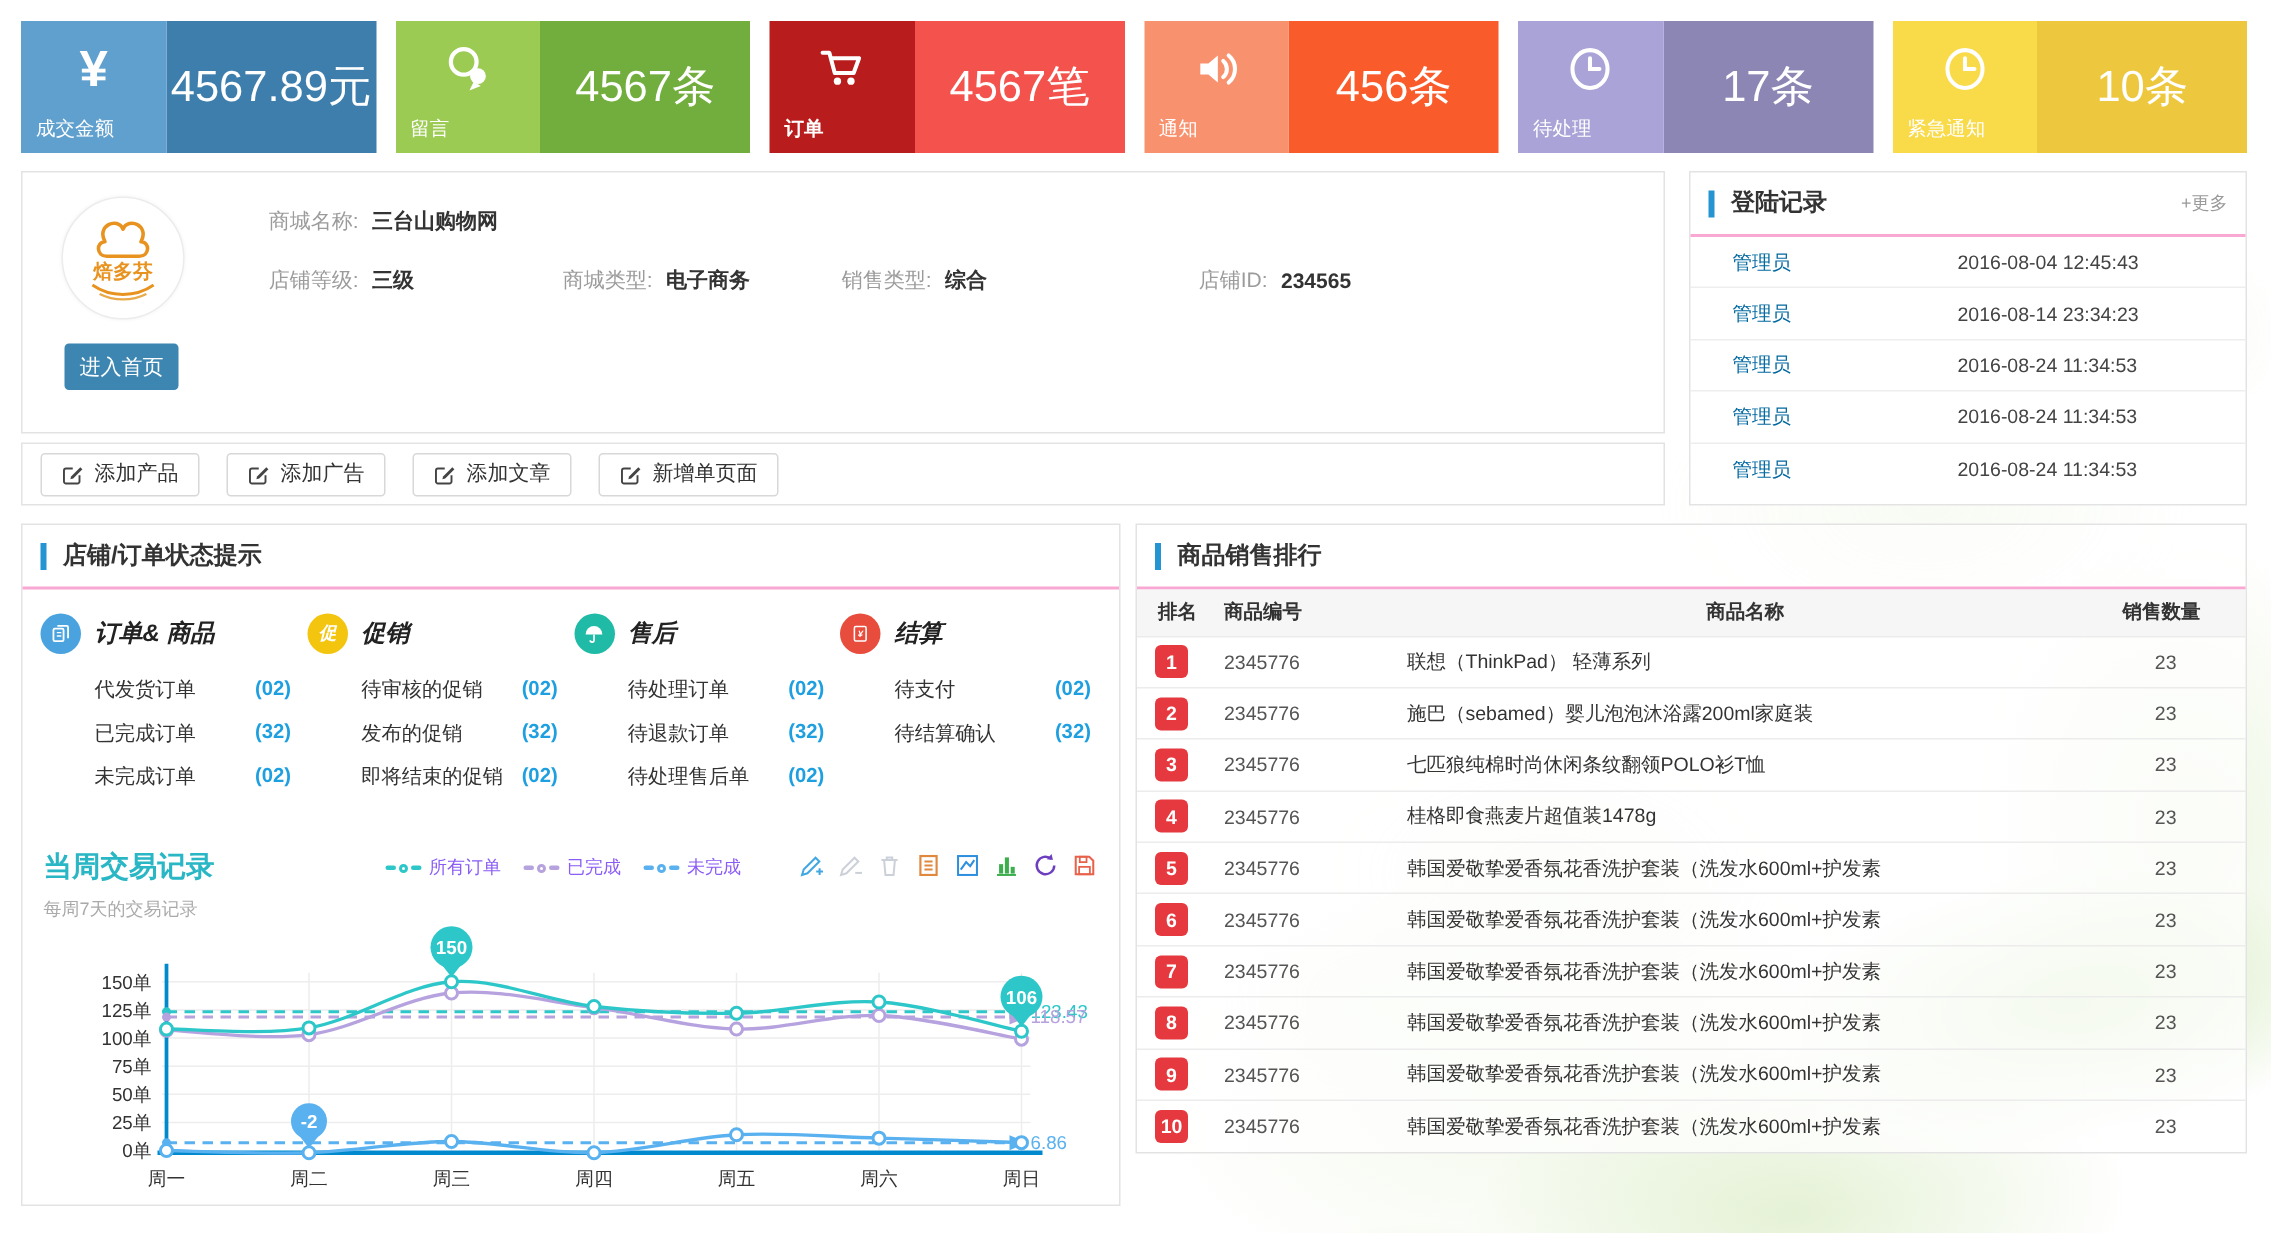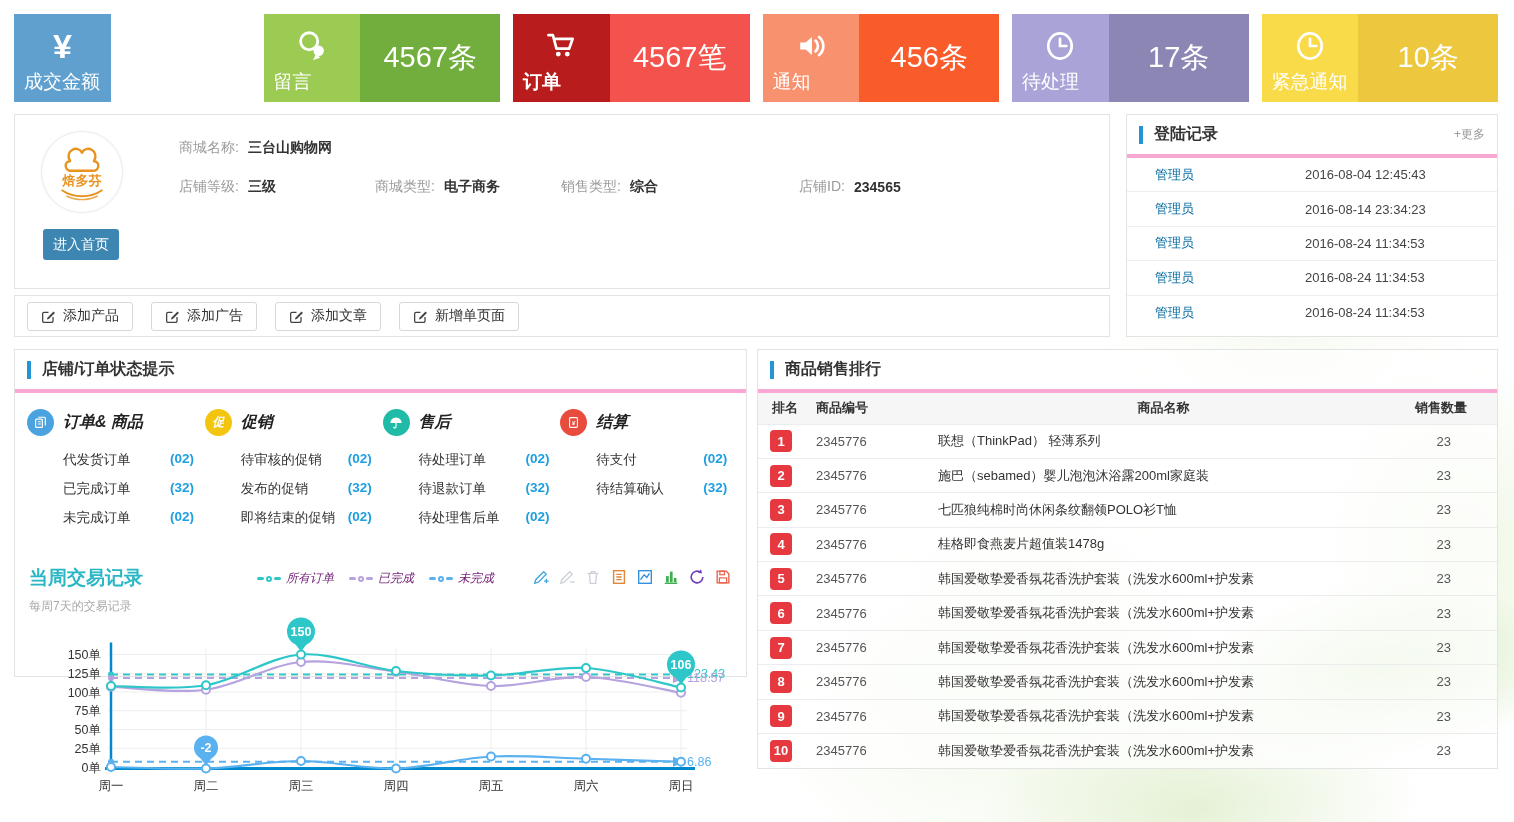--- a/index.html
+++ b/index.html
@@ -22,26 +22,26 @@
       radial-gradient(ellipse 230px 130px at 55% 55%, rgba(196,224,158,.38), rgba(196,224,158,0) 70%),
       radial-gradient(ellipse 160px 100px at 30% 80%, rgba(205,229,172,.30), rgba(205,229,172,0) 70%); }
   .page { position:relative; z-index:1; padding:14px 16px 0 14px; }
 
   
   .stat-cards { display:flex; gap:13px; margin-bottom:12px; }
   .stat-card { flex:1; height:88px; display:flex; color:#fff; }
   .sc-left { width:41%; position:relative; }
   .sc-icon { position:absolute; top:10px; left:50%; transform:translateX(-50%); height:44px;
     display:flex; align-items:center; justify-content:center; font-size:34px; font-weight:bold; }
-  .sc-label { position:absolute; bottom:7px; left:10px; font-size:19px; white-space:nowrap; }
+  .sc-label { position:absolute; bottom:7px; left:10px; font-size:13px; white-space:nowrap; }
   .sc-right { flex:1; display:flex; align-items:center; justify-content:center; font-size:29px; }
 
   
   .panel { border:1px solid #e3e3e3; background:#fff; }
-  .panel-head { display:flex; align-items:center; height:43px; border-bottom:4px solid #f9a8d4; padding:0 12px; }
+  .panel-head { display:flex; align-items:center; height:43px; border-bottom:2px solid #f9a8d4; padding:0 12px; }
   .accent { width:4px; height:18px; background:#2494d2; margin-right:11px; flex:none; }
   .panel-title { font-size:16px; font-weight:bold; color:#333; flex:1; }
   .more-link { color:#999; font-size:12px; cursor:pointer; }
 
   
   .mid-row { display:flex; gap:16px; margin-bottom:12px; align-items:stretch; }
   .shop-col { flex:1; display:flex; flex-direction:column; gap:6px; }
   .shop-panel { display:flex; height:175px; }
   .shop-left { width:128px; padding:16px 0 0 26px; }
   .logo { width:82px; height:82px; border-radius:50%; border:1px solid #ececec; background:#fff;
@@ -64,41 +64,41 @@
     background:#fff; height:29px; padding:0 13px; font-size:14px; color:#333; cursor:pointer; font-family:inherit; }
   .login-panel { width:372px; }
   .login-row { display:flex; height:34.4px; align-items:center; border-bottom:1px solid #eee;
     padding-left:28px; font-size:13px; }
   .login-row:last-child { border-bottom:none; }
   .lr-user { width:150px; color:#0369a1; }
   .lr-time { color:#444; }
 
   
   .bottom-row { display:flex; gap:10px; align-items:flex-start; }
-  .left-panel { width:733px; height:328px; }
+  .left-panel { width:733px; height:455px; }
   .status-grid { display:flex; padding:16px 8px 4px 12px; height:164px; }
   .status-col { flex:1; }
   .sg-head { display:flex; align-items:center; gap:9px; margin-bottom:15px;font-style:italic; }
   .sg-icon { width:27px; height:27px; border-radius:50%; color:#fff; display:flex; align-items:center;
     justify-content:center; font-size:12px; font-weight:bold; flex:none; }
   .sg-name { font-weight:bold; font-size:16px; color:#222; }
   .sg-items { padding-left:36px; }
   .sg-item { display:flex; flex-wrap:wrap; margin-bottom:11px; font-size:13.5px; max-width:158px; cursor:pointer; }
   .sg-label { color:#333; min-width:97px; margin-right:10px; }
   .sg-count { color:#1e9fe0; font-weight:bold; }
 
   .chart-head { display:flex; align-items:flex-start; padding:8px 14px 0 14px; height:50px; }
   .chart-titles { width:190px; }
   .chart-title { color:#29b6c5; font-size:19px; font-weight:bold; }
   .chart-subtitle { color:#aaa; font-size:12px; margin-top:7px; }
   .legend { flex:1; display:flex; justify-content:center; gap:15px; padding-top:5px; font-size:12px; align-items:flex-start; }
   .legend-item { display:flex; align-items:center; gap:2px; cursor:pointer; }
   .seg { width:7px; height:3px; background:currentColor; border-radius:2px; }
   .dot { width:6px; height:6px; border:2px solid currentColor; border-radius:50%; background:#fff; }
-  .legend-label { color:#701a75; margin-left:3px;font-style:italic; }
+  .legend-label { color:#8b5cf6; margin-left:3px; }
   .toolbar { display:flex; gap:8px; padding-top:3px; }
   .tb-icon { width:18px; height:18px; cursor:pointer; }
   .tb-icon svg { width:18px; height:18px; }
   #trade-chart { display:block; margin:0 0 0 6px; }
 
   .rank-panel { flex:1; background:rgba(255,255,255,.62); }
   .rank-table { width:100%; border-collapse:collapse; font-size:13px; }
   .rank-table th { background:rgba(245,245,246,.92); height:31px; font-weight:bold; color:#333; font-size:13px; }
   .th-rank { width:58px; text-align:left; padding-left:14px; }
   .th-sku  { width:122px; text-align:left; }
@@ -120,20 +120,21 @@
 <div class="wm" id="wm-br"></div>
 
 <div class="page">
 
   <div class="stat-cards">
     <div class="stat-card">
       <div class="sc-left" style="background: rgb(96, 160, 206);">
           <div class="sc-icon">¥</div>
         <div class="sc-label">成交金额</div>
         </div>
+      <div class="sc-right" style="background: rgb(62, 126, 173);">4567.89元</div>
     </div>
     <div class="stat-card">
       <div class="sc-left" style="background: rgb(155, 203, 82);">
           <div class="sc-icon">
         <svg viewBox="0 0 40 40" width="38" height="38">
               <circle cx="17" cy="15" r="9" fill="none" stroke="#fff" stroke-width="3"></circle>
               <path d="M23 21l5 6-2-8z" fill="#fff"></path>
               <circle cx="27" cy="25" r="5.5" fill="#fff"></circle>
               <path d="M24 29l-3 6 8-3z" fill="#fff"></path>
             </svg>

